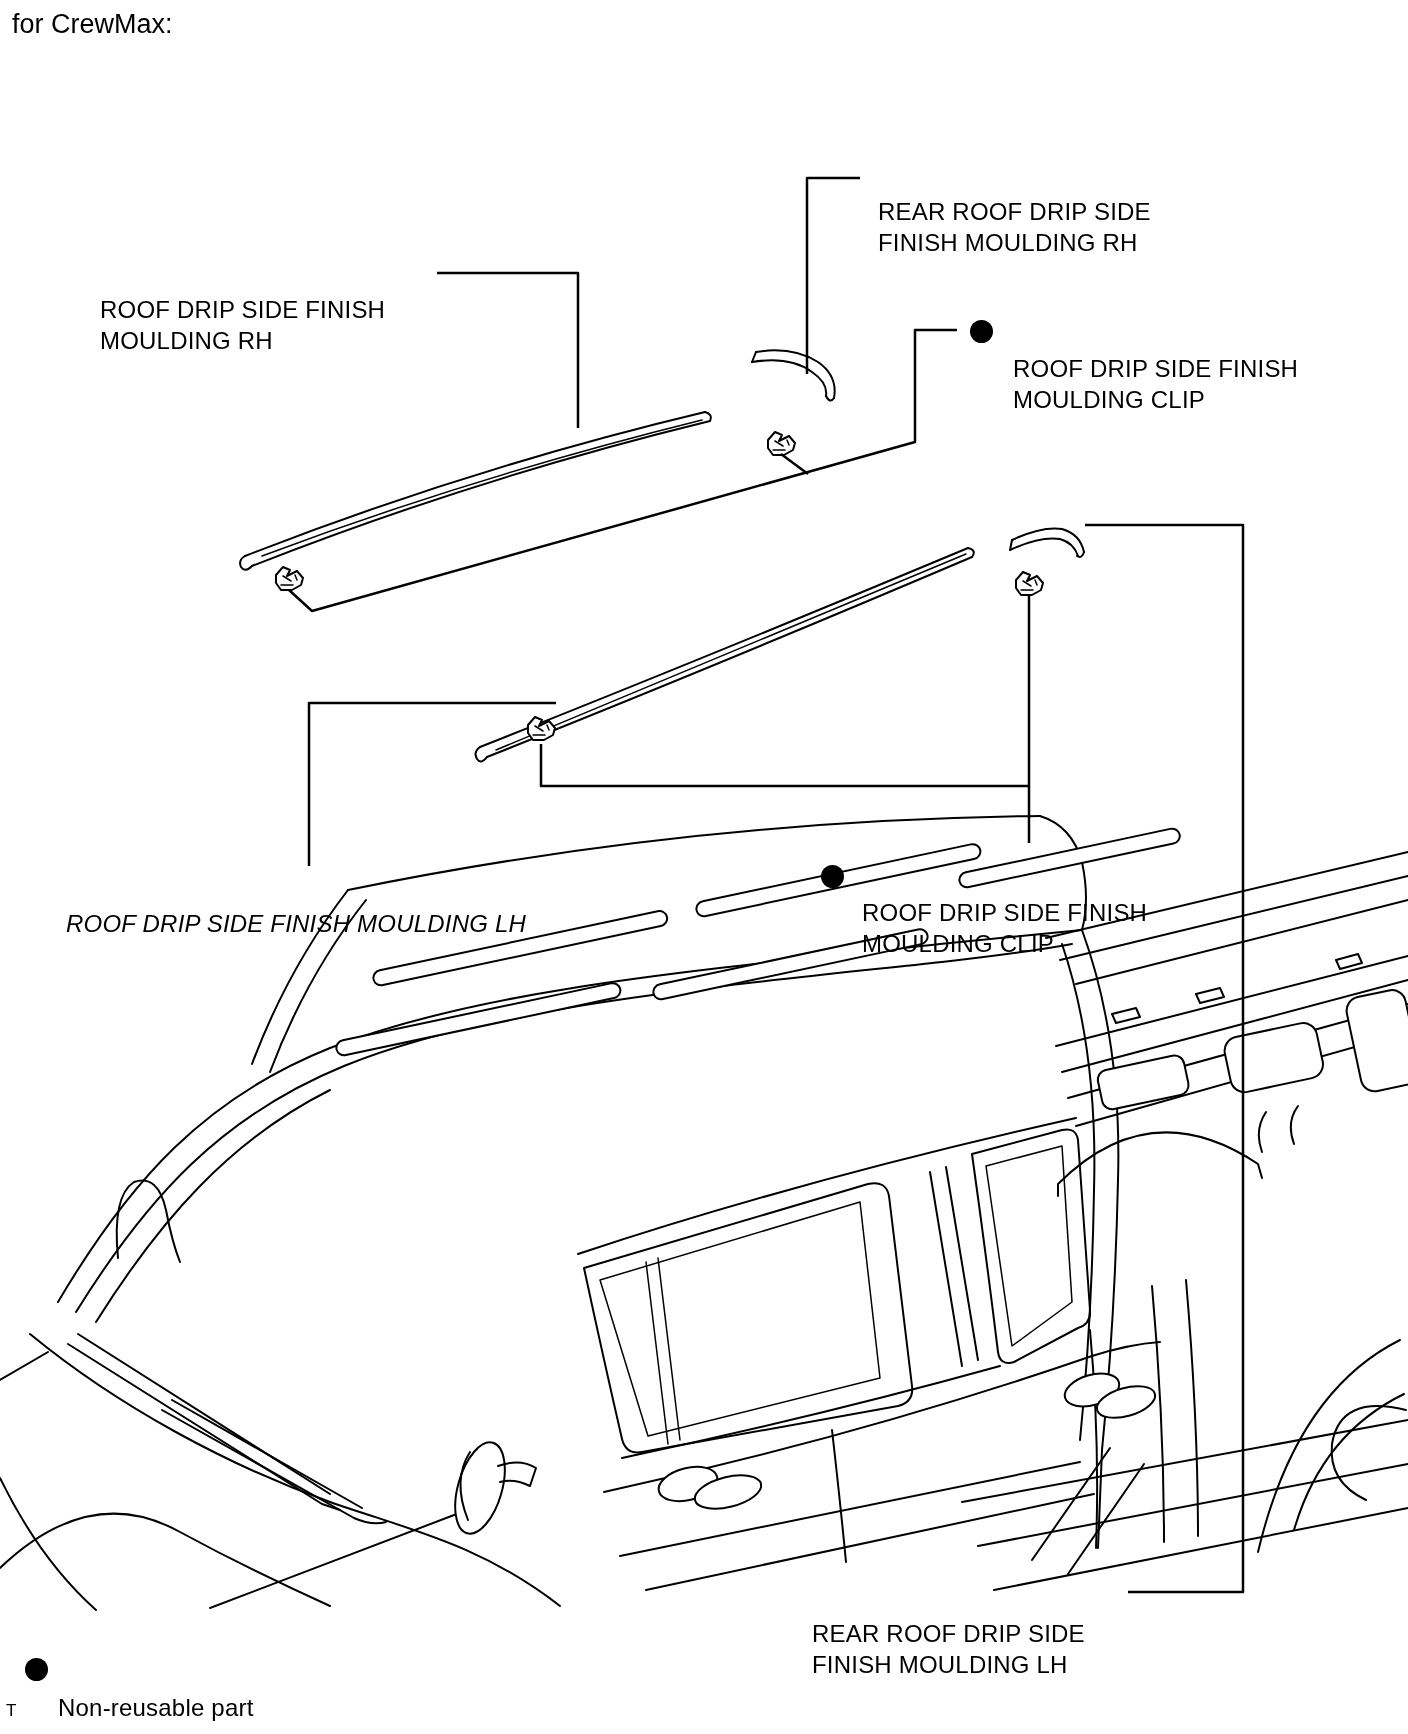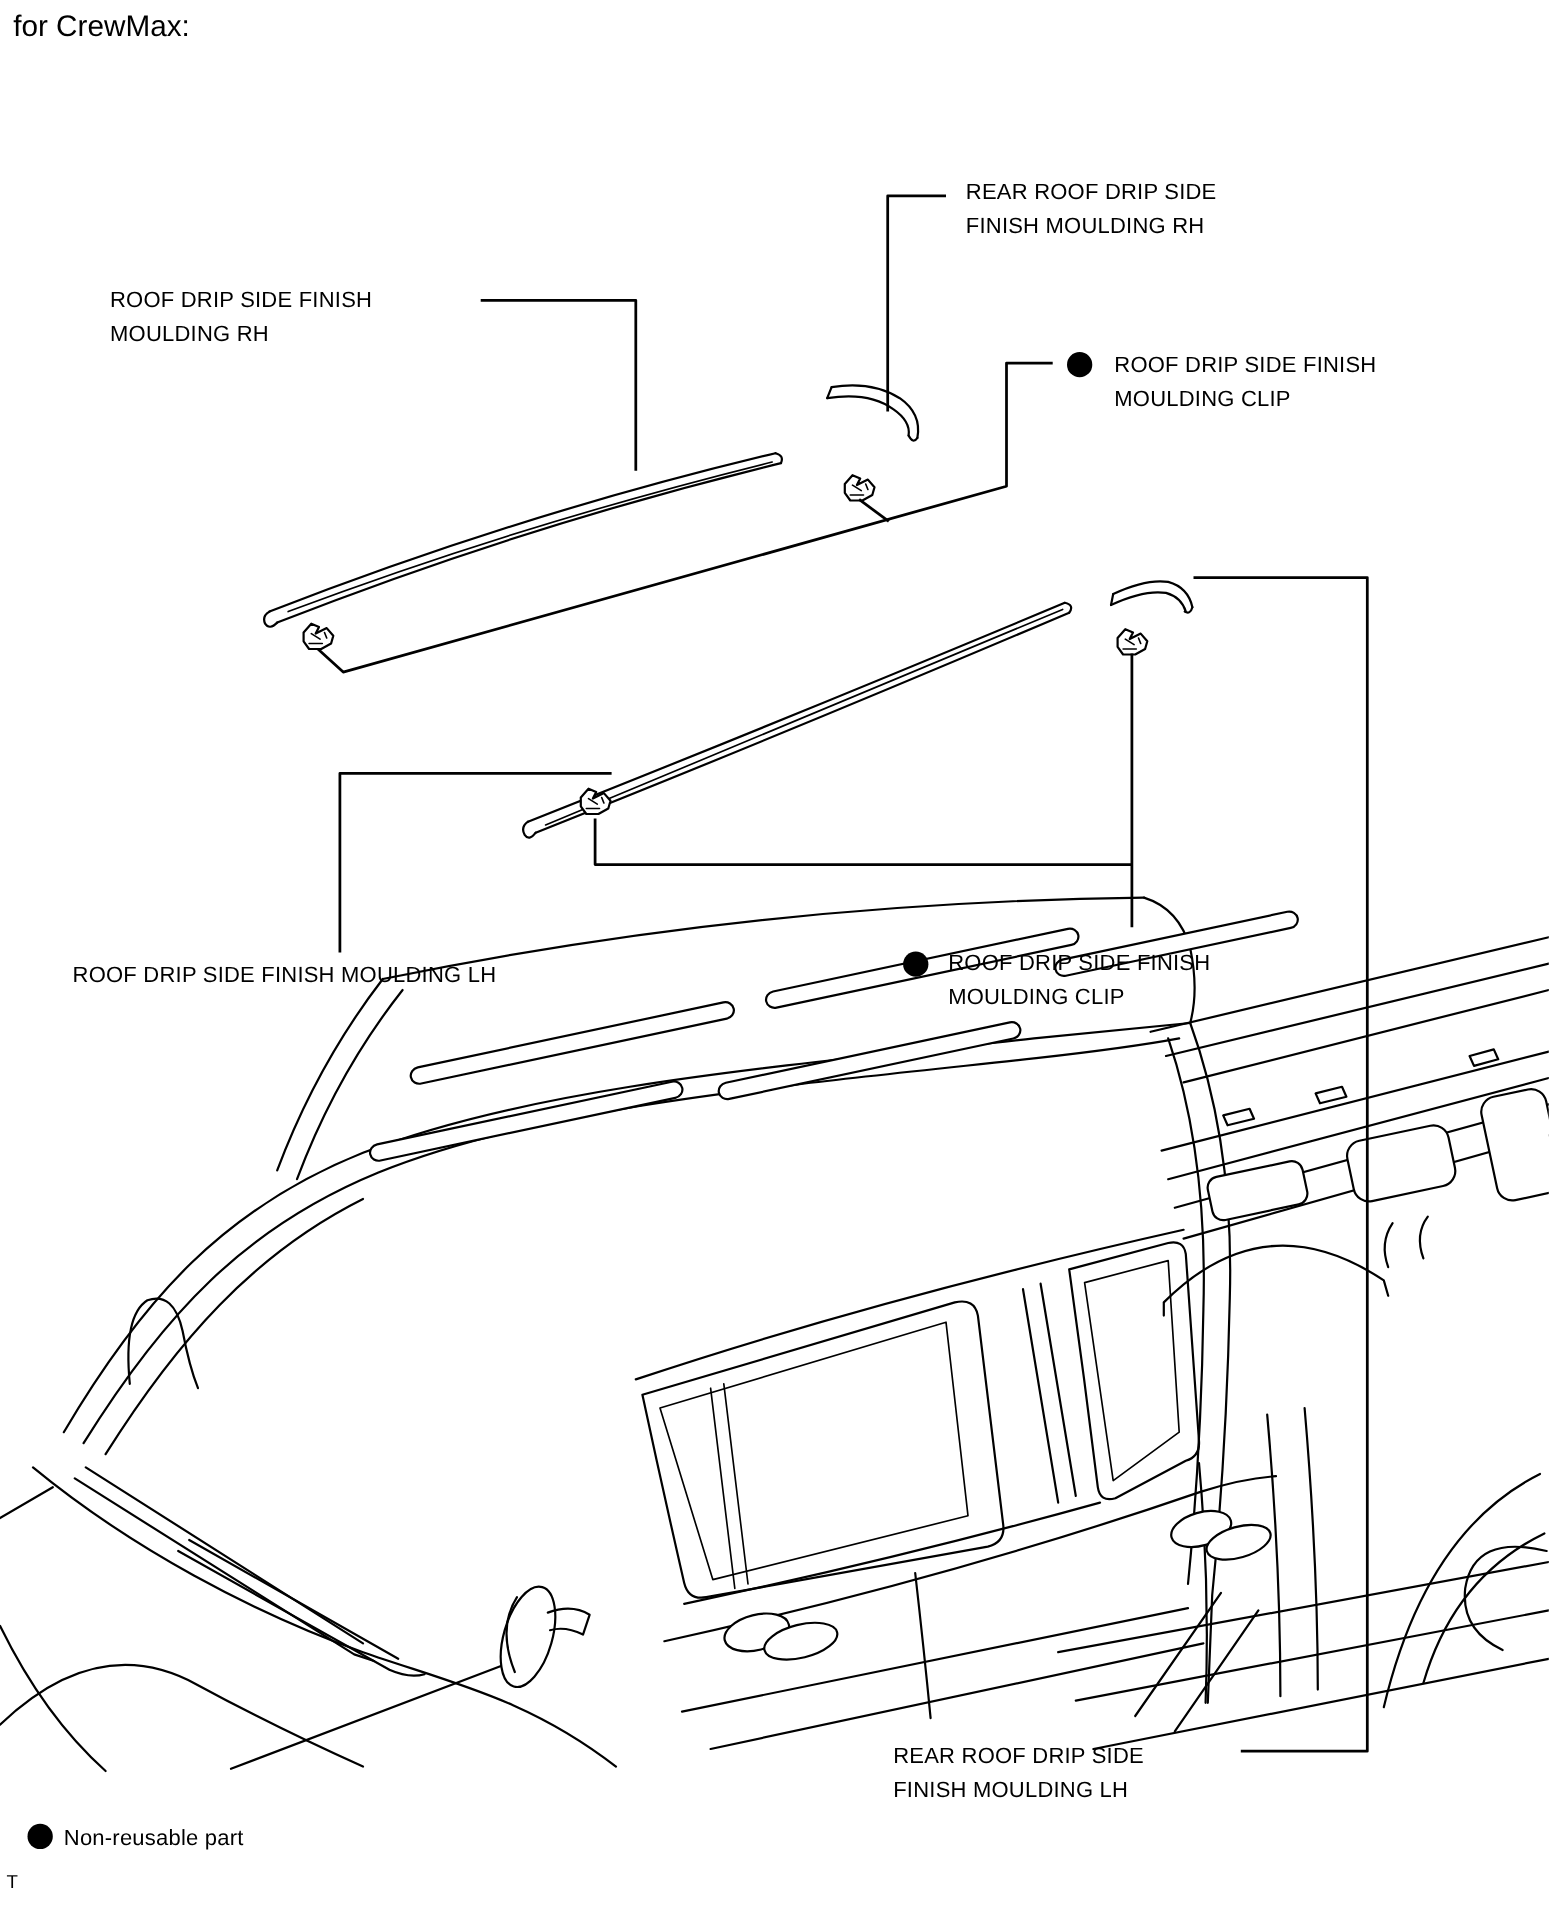--- a/index.html
+++ b/index.html
@@ -1,21 +1,21 @@
 <!DOCTYPE html>
 <html><head>
 <meta charset="utf-8">
 <style>
   html,body{margin:0;padding:0;background:#fff;}
   body{width:1408px;height:1734px;position:relative;overflow:hidden;
        font-family:"Liberation Sans", sans-serif;color:#000;}
   #stage{position:absolute;left:0;top:0;width:1408px;height:1734px;}
   svg#drawing{position:absolute;left:0;top:0;}
-  .label{position:absolute;font-size:20px;line-height:31px;white-space:pre-line;
-         color:#000;letter-spacing:0.2px;}
+  .label{position:absolute;font-size:24px;line-height:31px;white-space:pre-line;
+         color:#000;letter-spacing:0.2px;margin-top:36px;}
   .title{position:absolute;font-size:27px;line-height:32px;color:#000;}
   .bullet{position:absolute;width:23px;height:23px;border-radius:50%;background:#000;}
   .corner-mark{position:absolute;font-size:17px;line-height:18px;color:#000;}
 </style>
 </head>
 <body>
 
 <div id="stage">
 
   <svg id="drawing" width="1408" height="1734" viewBox="0 0 1408 1734" fill="none" stroke="#000" stroke-width="2" stroke-linecap="round" stroke-linejoin="round">
@@ -154,21 +154,21 @@
   <div class="label" style="left:878px;top:160px;">REAR ROOF DRIP SIDE
 FINISH MOULDING RH</div>
 
   <div class="label" style="left:100px;top:258px;">ROOF DRIP SIDE FINISH
 MOULDING RH</div>
 
   <span class="bullet" style="left:970px;top:320px;"></span>
   <div class="label" style="left:1013px;top:317px;">ROOF DRIP SIDE FINISH
 MOULDING CLIP</div>
 
-  <div class="label" style="left:66px;top:872px;">ROOF DRIP SIDE FINISH MOULDING LH</div>
+  <div class="label" style="left:66px;top:872px;font-style:italic;">ROOF DRIP SIDE FINISH MOULDING LH</div>
 
   <span class="bullet" style="left:821px;top:865px;"></span>
   <div class="label" style="left:862px;top:861px;">ROOF DRIP SIDE FINISH
 MOULDING CLIP</div>
 
   <div class="label" style="left:812px;top:1582px;">REAR ROOF DRIP SIDE
 FINISH MOULDING LH</div>
 
   <span class="bullet" style="left:25px;top:1658px;"></span>
   <div class="label" style="left:58px;top:1656px;text-align:center;">Non-reusable part</div>

